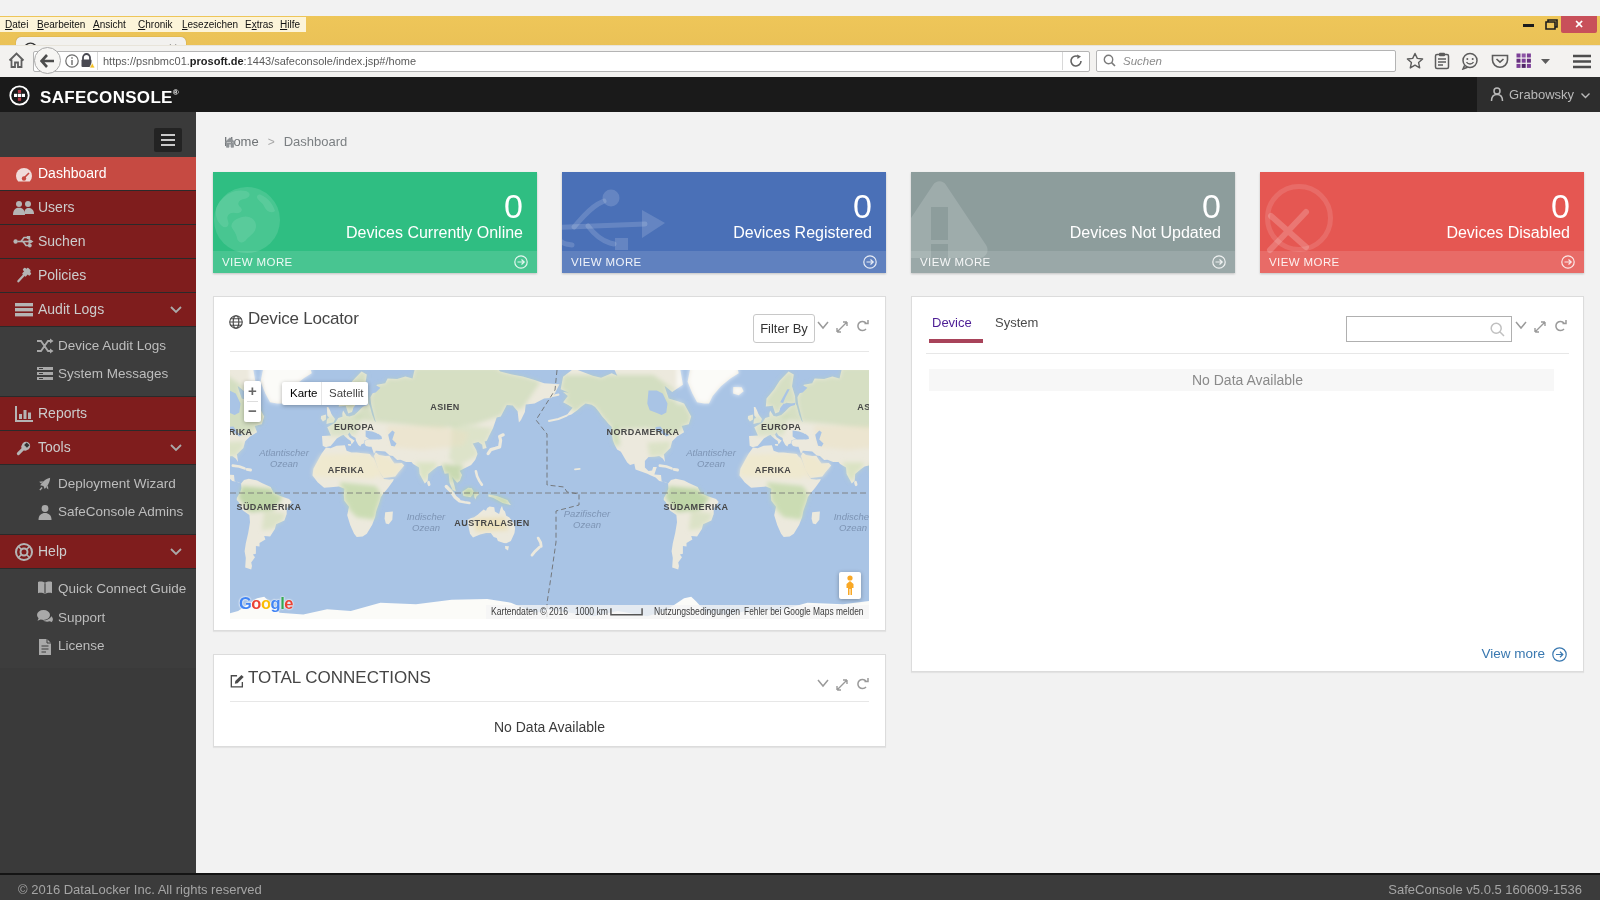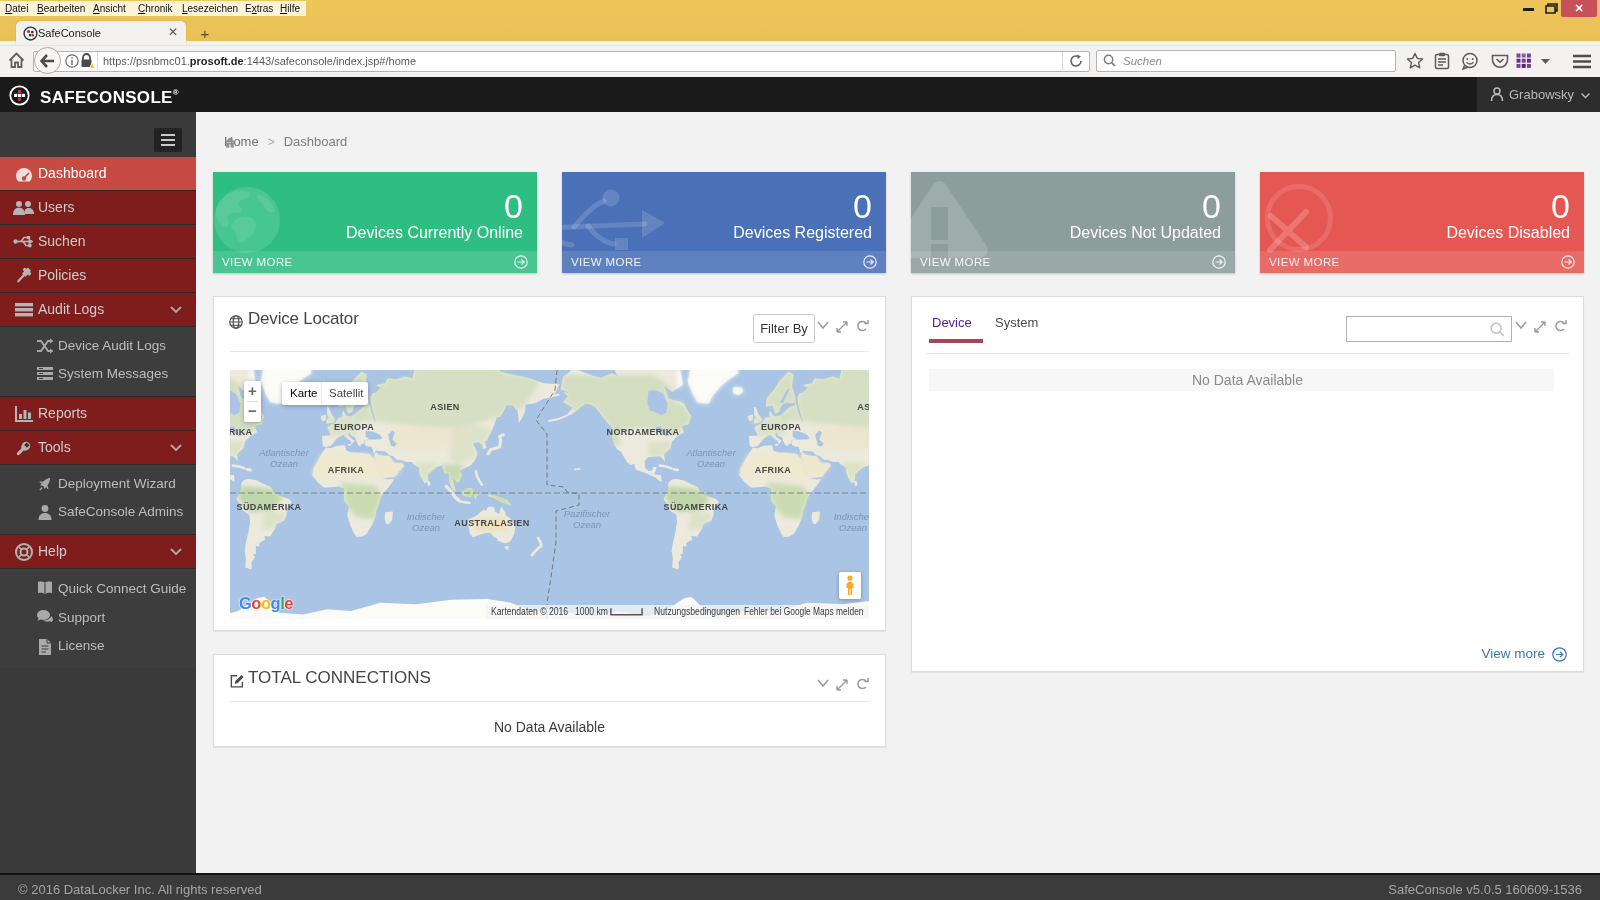--- a/index.html
+++ b/index.html
@@ -1,20 +1,20 @@
 <!DOCTYPE html>
 <html><head>
 <meta charset="utf-8">
 <style>
 *{margin:0;padding:0;box-sizing:border-box}
 html,body{width:1600px;height:900px;overflow:hidden;font-family:"Liberation Sans",sans-serif;background:#f2f2f2}
 .abs{position:absolute}
 #stage{position:relative;width:1600px;height:900px}
 
-#titlebar{position:absolute;left:0;top:0;width:1600px;height:41px;background:linear-gradient(#eec659,#e9c056)}
+#titlebar{position:absolute;left:0;top:16px;width:1600px;height:41px;background:linear-gradient(#eec659,#e9c056)}
 #menustrip{position:absolute;left:0;top:1px;width:306px;height:15px;background:#fcf4d9}
 .menuitem{position:absolute;top:2.5px;font-size:10px;color:#111}
 .menuitem u{text-decoration:underline}
 #btnmin{position:absolute;right:66px;top:8px;width:11px;height:3px;background:#1c1c1c}
 #btnmax{position:absolute;right:42px;top:3px;width:13px;height:11px}
 #btnclose{position:absolute;right:3px;top:0;width:36px;height:17px;background:#c8505a;border-radius:0 0 2px 2px;color:#fff;font-size:11px;font-weight:bold;text-align:center;line-height:17px}
 #tab{position:absolute;left:16px;top:21px;width:170px;height:24px;background:#f2f1ef;border-radius:5px 5px 0 0;box-shadow:0 0 1px rgba(120,90,20,.7)}
 #tab .tlabel{position:absolute;left:22px;top:6px;font-size:11px;color:#1b1b1b}
 #tab .tclose{position:absolute;right:8px;top:4px;font-size:12px;color:#555}
 #newtab{position:absolute;left:196px;top:26px;width:18px;height:16px;color:#5d4c22;font-size:15px;line-height:16px;text-align:center}

